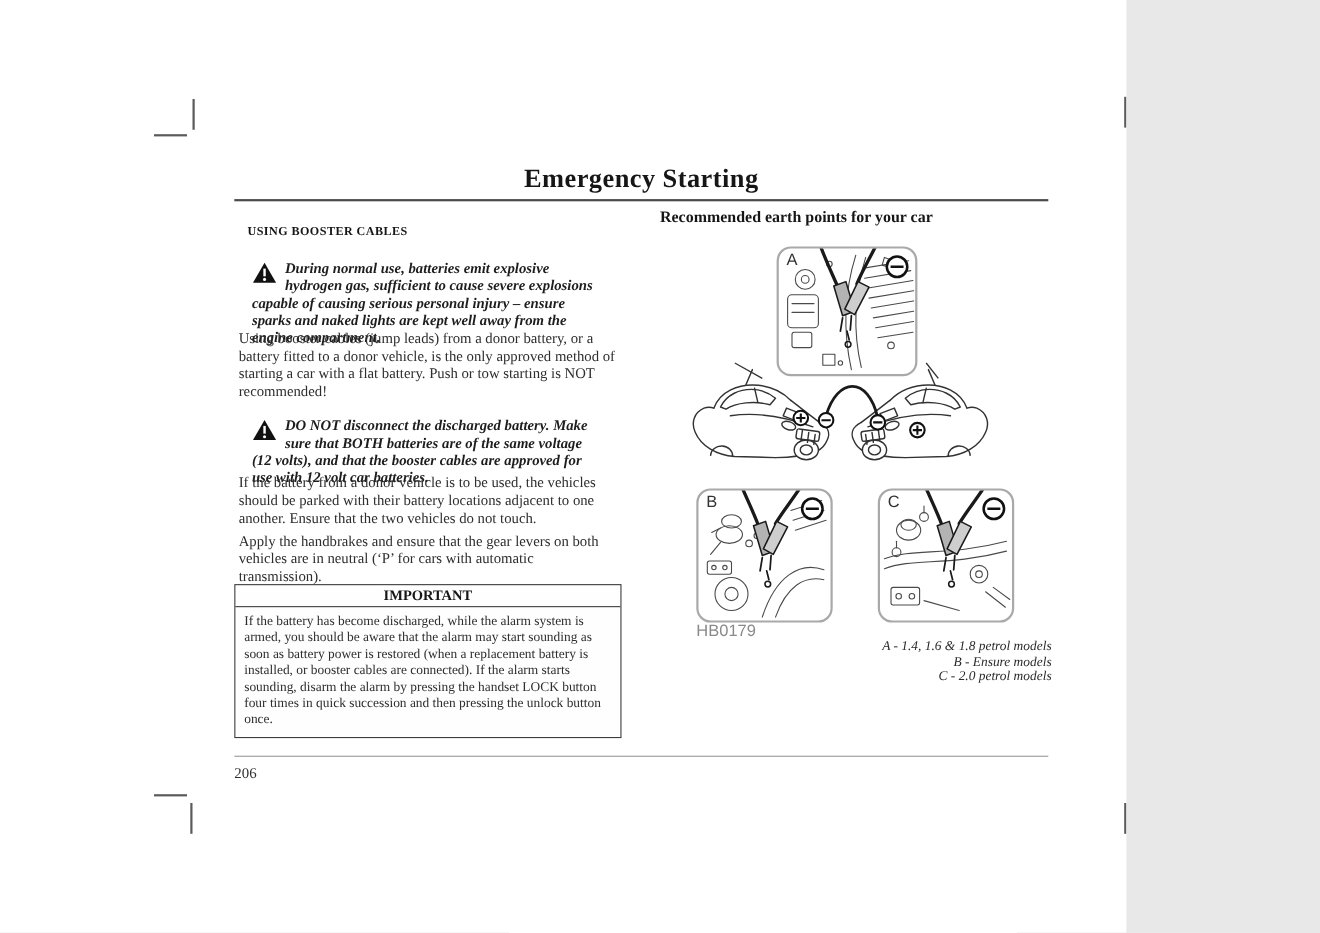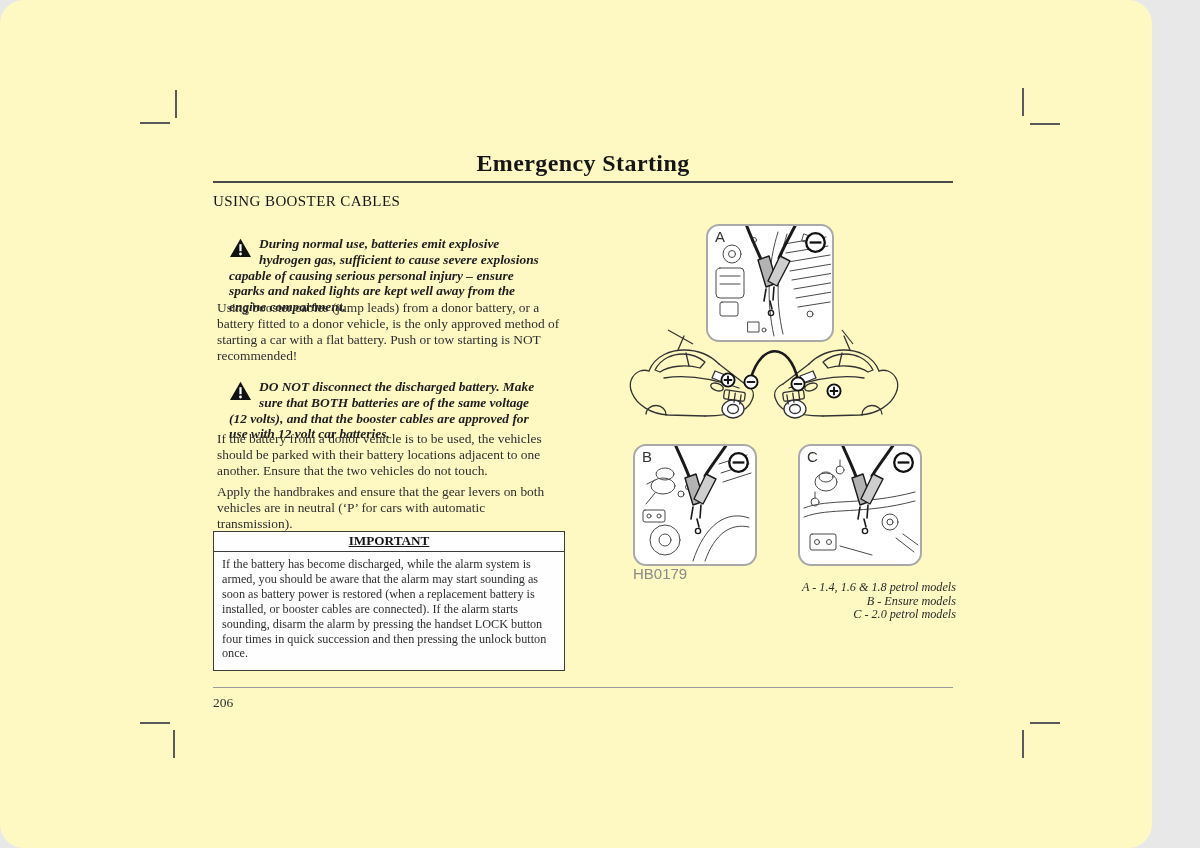--- a/index.html
+++ b/index.html
@@ -1,36 +1,36 @@
 <!DOCTYPE html>
 <html><head>
 <meta charset="utf-8">
 <style>
   html,body{margin:0;padding:0;background:#e8e8e8;}
-  #page{position:relative;width:1152px;height:848px;background:#fef9c3;overflow:hidden;
-        font-family:"Liberation Serif",serif;color:#2e2e2e;border-radius:24px;}
+  #page{position:relative;width:1024px;height:848px;background:#ffffff;overflow:hidden;
+        font-family:"Liberation Serif",serif;color:#2e2e2e;}
   .abs{position:absolute;}
   
   .crop{position:absolute;background:#5a5a5a;}
   
   #page-title{left:213px;top:150px;width:740px;text-align:center;
       font-size:24px;font-weight:bold;color:#161616;letter-spacing:.4px;}
   #title-rule{left:213px;top:181px;width:740px;height:2px;background:#4a4a4a;}
   
   #left-col{left:213px;top:193px;width:353px;}
-  .lc-heading{font-size:15px;font-weight:normal;color:#161616;letter-spacing:.4px;margin:0;}
+  .lc-heading{font-size:11px;font-weight:bold;color:#161616;letter-spacing:.4px;margin:12px;}
   .warn{margin:16px;font-size:13.4px;line-height:15.8px;font-weight:bold;font-style:italic;color:#1d1d1d;}
   .warn .tri{float:left;margin:2px 7px 2px 0;}
   .para{margin:4px;font-size:13.4px;line-height:16px;color:#2e2e2e;}
   .block{position:absolute;left:0;width:353px;}
   
   #important-box{position:absolute;left:0;top:338px;width:352px;border:1.3px solid #3c3c3c;
       box-sizing:border-box;background:#fefefe;}
   #important-title{text-align:center;font-weight:bold;font-size:13.2px;color:#161616;
-      padding:1px 0 2px 0;border-bottom:1.3px solid #3c3c3c;text-decoration:underline;}
+      padding:1px 0 2px 0;border-bottom:1.3px solid #3c3c3c;}
   #important-body{padding:5px 8px 9px 8px;font-size:12.2px;line-height:14.9px;color:#2e2e2e;}
   
   #right-heading{left:600px;top:190px;width:356px;font-size:14.5px;font-weight:bold;color:#161616;}
   .panel{position:absolute;border:2.5px solid #a9a9a9;border-radius:13px;background:#fff;box-sizing:border-box;}
   .panel .letter{position:absolute;left:7px;top:2px;font-size:15px;color:#333;font-family:"Liberation Sans",sans-serif;}
   .panel .minus{position:absolute;right:5px;top:5px;}
   #panel-a{left:706px;top:224px;width:128px;height:118px;}
   #panel-b{left:633px;top:444px;width:124px;height:122px;}
   #panel-c{left:798px;top:444px;width:124px;height:122px;}
   #cars-illustration{left:620px;top:329px;}
@@ -101,20 +101,21 @@
     <div class="block" style="top:287px;">
       <p class="para">Apply the handbrakes and ensure that the gear levers on both vehicles are in neutral (‘P’ for cars with automatic transmission).</p>
     </div>
 
     <div id="important-box">
       <div id="important-title">IMPORTANT</div>
       <div id="important-body">If the battery has become discharged, while the alarm system is armed, you should be aware that the alarm may start sounding as soon as battery power is restored (when a replacement battery is installed, or booster cables are connected). If the alarm starts sounding, disarm the alarm by pressing the handset LOCK button four times in quick succession and then pressing the unlock button once.</div>
     </div>
   </div>
 
+  <div class="abs" id="right-heading">Recommended earth points for your car</div>
 
   <div class="panel" id="panel-a">
     <span class="letter">A</span>
     <span class="minus">
       <svg width="23" height="23" viewBox="0 0 23 23">
         <circle cx="11.5" cy="11.5" r="9.3" fill="#fff" stroke="#111" stroke-width="2.3"></circle>
         <line x1="5.6" y1="11.5" x2="17.4" y2="11.5" stroke="#111" stroke-width="2.3"></line>
       </svg>
     </span>
     <svg width="123" height="113" viewBox="0 0 123 113">

